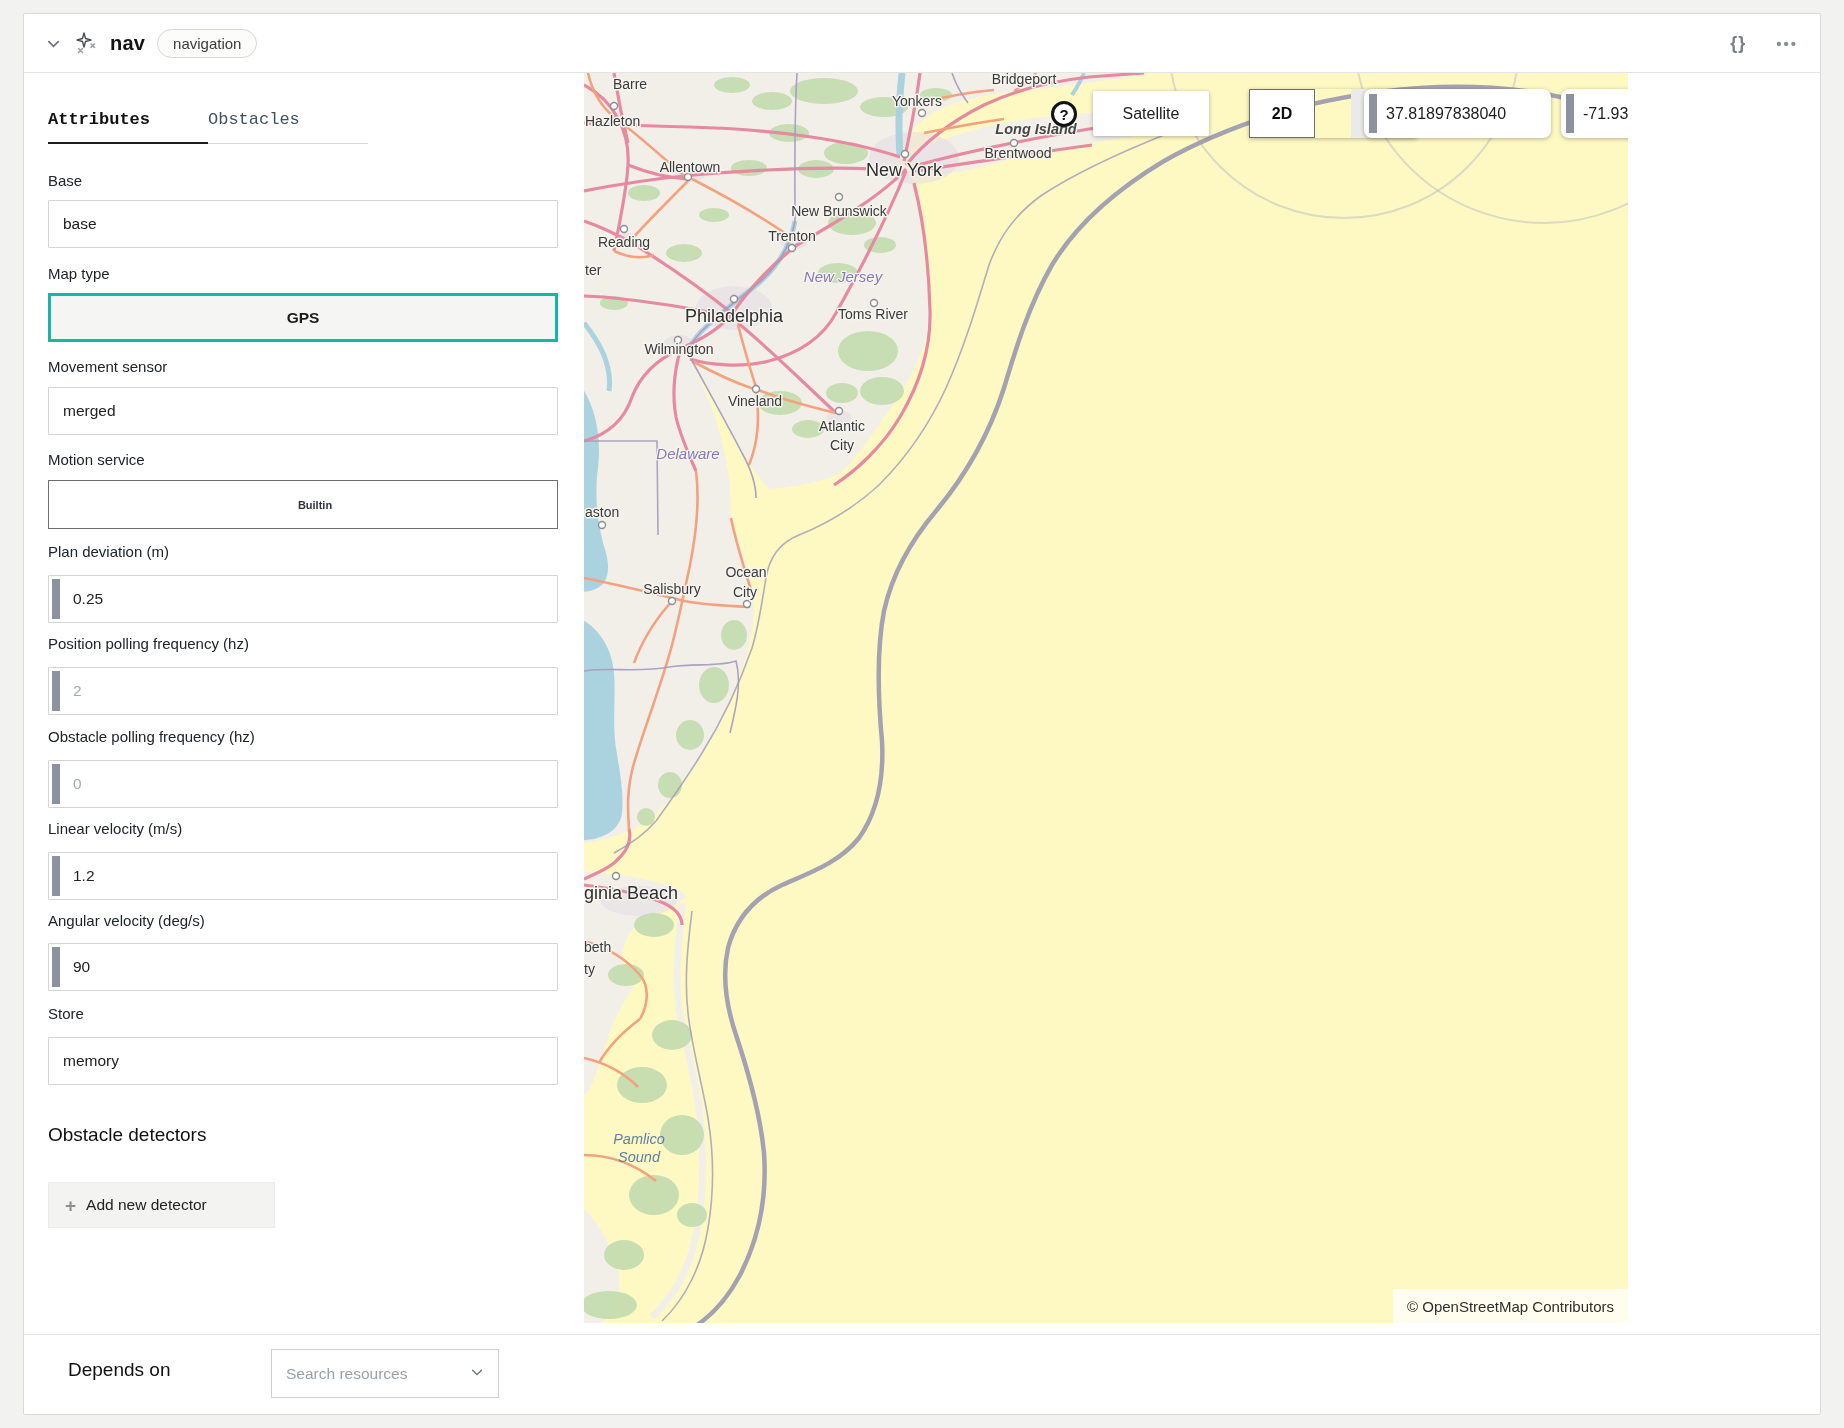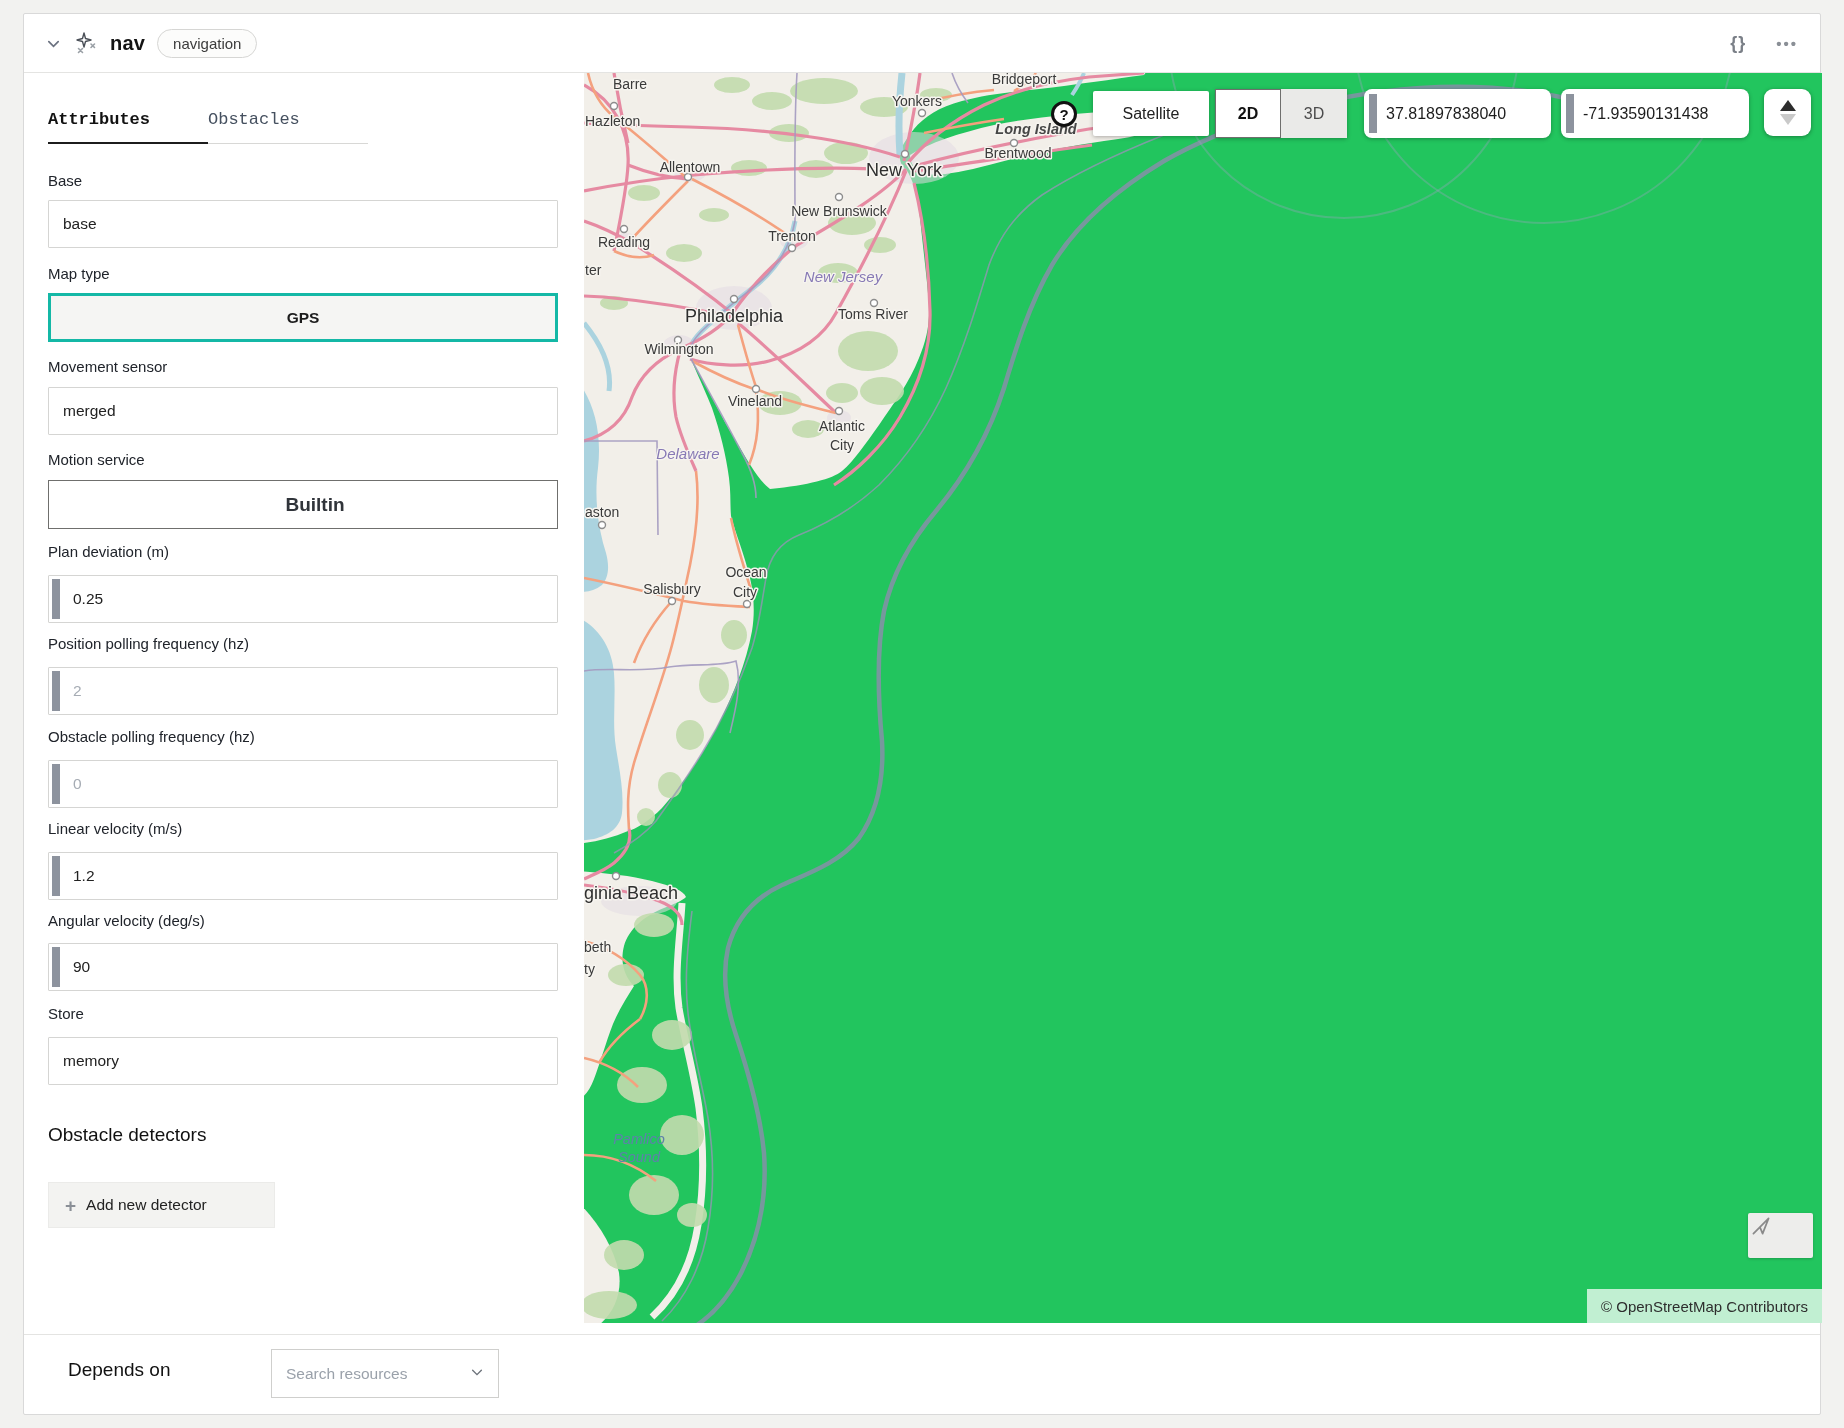--- a/index.html
+++ b/index.html
@@ -29,43 +29,43 @@
             color:#222; padding:0 14px; font-family:"Liberation Sans",sans-serif; border-radius:1px; }
   .tinput::placeholder { color:#a6acb4; }
   .num-wrap { position:absolute; width:510px; height:48px; }
   .num-wrap input { width:100%; height:100%; border:1px solid #d5d5d3; background:#fff; font-size:15.5px;
             color:#222; padding:0 14px 0 24px; font-family:"Liberation Sans",sans-serif; border-radius:1px; }
   .num-wrap input::placeholder { color:#a6acb4; }
   .num-bar { position:absolute; left:4px; top:4px; bottom:4px; width:8px; background:#8d939e; z-index:2; }
   .gps-btn { width:510px; height:49px; background:#f5f5f3; border:3px solid #14b8a6; font-size:15.5px;
              font-weight:bold; color:#1b1b1b; cursor:pointer; font-family:"Liberation Sans",sans-serif; }
   .seg { width:510px; height:49px; display:flex; border:1px solid #d8d8d6; background:#ededeb; }
-  .seg .opt { flex:1; display:flex; align-items:center; justify-content:center; font-size:19px; color:#30343a; cursor:pointer;padding-left:24px; }
+  .seg .opt { flex:1; display:flex; align-items:center; justify-content:center; font-size:11px; color:#30343a; cursor:pointer;padding-left:24px; }
   .seg .opt.sel { background:#fff; border:1px solid #6f6f6d; font-weight:bold; margin:-1px; z-index:1; }
   .h2 { font-size:19px; font-weight:normal; color:#111; }
   .add-btn { width:227px; height:46px; background:#f3f3f1; border:1px solid #ebebe9; display:flex; align-items:center;
              gap:10px; padding:0 16px; font-size:15.5px; color:#222; cursor:pointer; font-family:"Liberation Sans",sans-serif; }
   .plus { color:#8a8f96; font-size:19px; font-weight:bold; line-height:1; }
   
   .depends { position:absolute; left:0; top:1320px; width:100%; height:71px; border-top:1px solid #e4e4e2; background:#fff; }
   .dep-h { position:absolute; left:44px; top:24px; }
   .dep-select { position:absolute; left:247px; top:14px; width:228px; height:49px; border:1px solid #cfcfcd;
                 background:#fff; display:flex; align-items:center; padding:0 14px; cursor:pointer; }
   .dep-ph { font-size:15.5px; color:#9aa1aa; flex:1; }
   .dep-chev { color:#6d737b; font-size:13px; }
   
-  .map { position:absolute; left:560px; top:59px; width:1238px; height:1250px; background:#22c55e; overflow:hidden; }
+  .map { position:absolute; left:560px; top:59px; width:1044px; height:1250px; background:#fef9c3; overflow:hidden; }
   .map svg { position:absolute; left:0; top:0; }
   .mctl { position:absolute; box-shadow:0 1px 4px rgba(0,0,0,.3); border-radius:2px; background:#fff; }
   .help { position:absolute; left:467px; top:28px; width:26px; height:26px; border-radius:50%; background:#fff;
           border:3px solid #111; color:#111; font-weight:bold; font-size:15px; display:flex; align-items:center;
           justify-content:center; cursor:pointer; }
   .sat { left:509px; top:18px; width:116px; height:45px; font-size:16px; color:#222; border:none;
          font-family:"Liberation Sans",sans-serif; cursor:pointer; }
-  .dim-group { position:absolute; left:631px; top:16px; display:flex; box-shadow:0 1px 4px rgba(0,0,0,.3); border-radius:2px; }
+  .dim-group { position:absolute; left:665px; top:16px; display:flex; box-shadow:0 1px 4px rgba(0,0,0,.3); border-radius:2px;gap:36px; }
   .dim { width:66px; height:49px; display:flex; align-items:center; justify-content:center; font-size:16px; cursor:pointer; }
   .dim.sel { background:#fff; border:1px solid #6f6f6d; font-weight:bold; color:#111; }
   .dim.idle { background:#eaeae8; color:#4c4c4c; }
   .coord { position:absolute; top:16px; height:49px; background:#fff; box-shadow:0 1px 4px rgba(0,0,0,.3);
            border-radius:8px; }
   .coord input { position:absolute; left:0; top:0; width:100%; height:100%; border:none; background:transparent;
            font-size:16px; color:#1d1d1d; padding:0 8px 0 22px; font-family:"Liberation Sans",sans-serif; }
   .coord .num-bar { left:5px; top:5px; bottom:5px; }
   .stepper { position:absolute; left:1180px; top:16px; width:47px; height:47px; background:#fff; border-radius:9px;
              box-shadow:0 1px 4px rgba(0,0,0,.35); display:flex; flex-direction:column; align-items:center;

